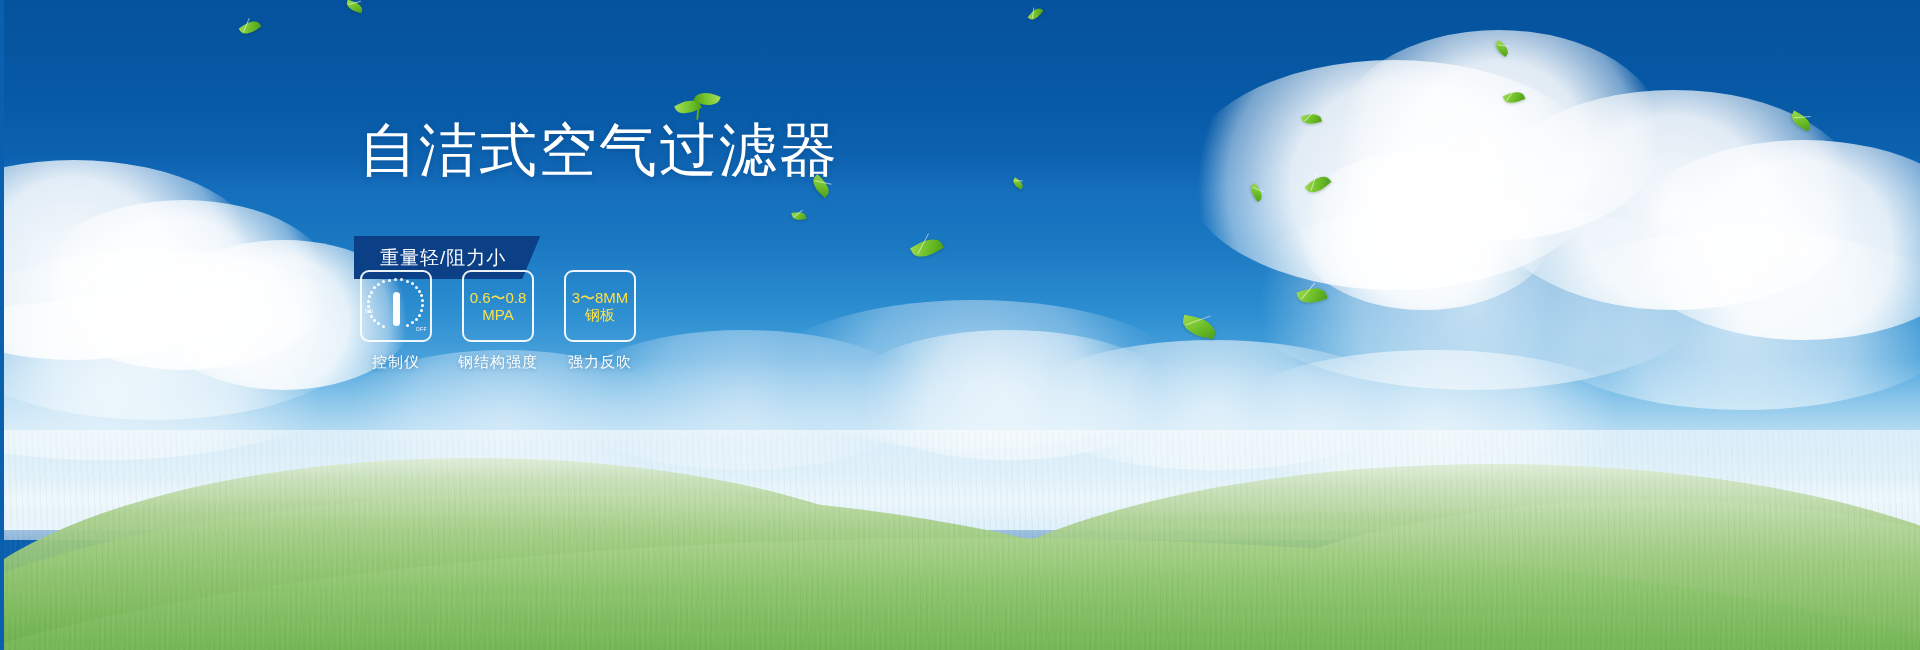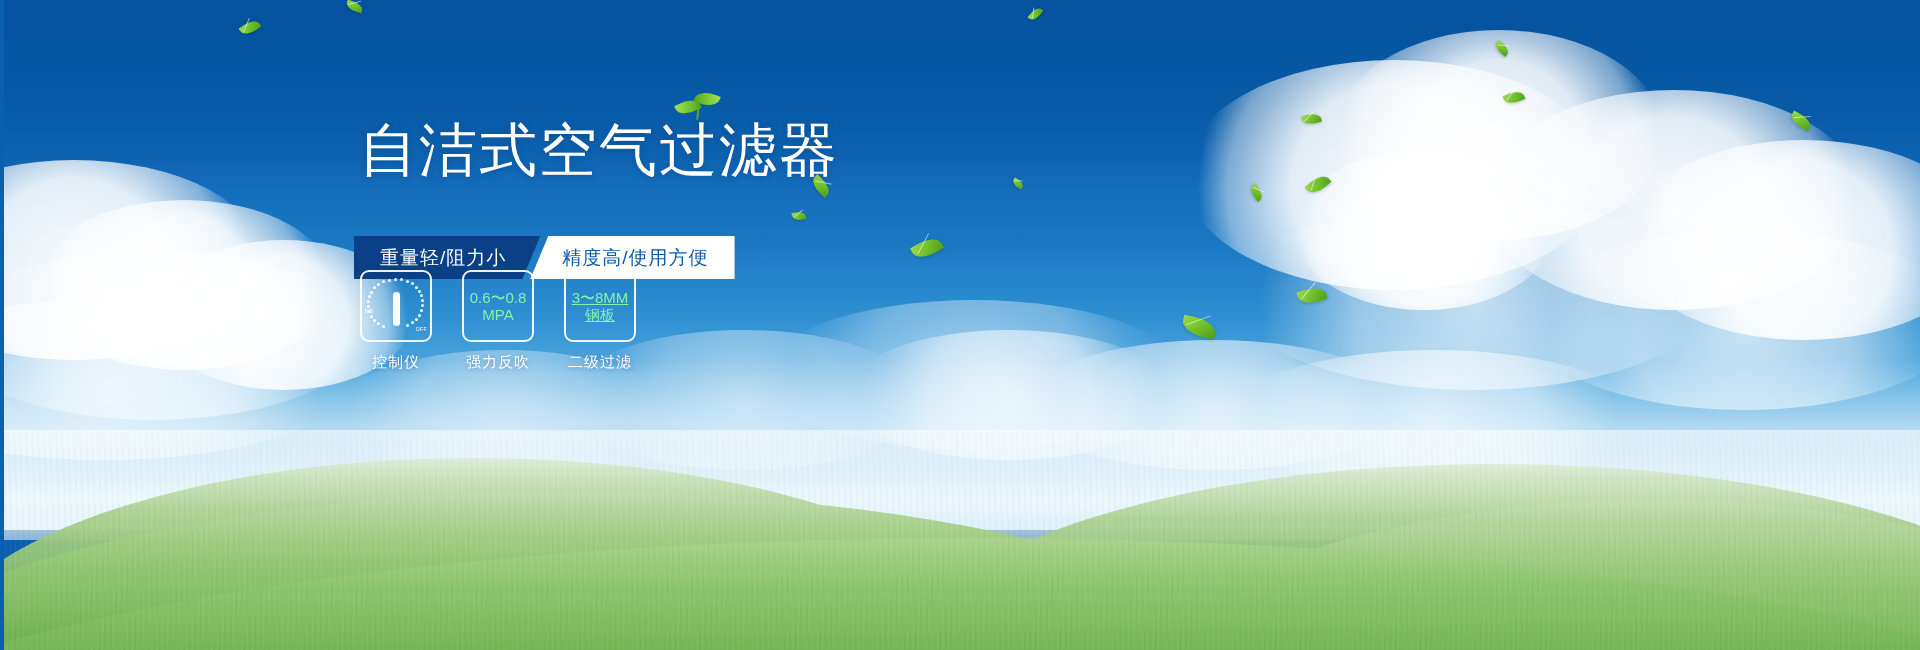--- a/index.html
+++ b/index.html
@@ -152,21 +152,21 @@
   .feature { width:72px; display:flex; flex-direction:column; align-items:center; }
   .feature-box {
     width:72px; height:72px;
     border:2px solid rgba(255,255,255,0.92);
     border-radius:9px;
     display:flex; align-items:center; justify-content:center;
     color:#ffffff;
     position:relative;
   }
   .feature-box-text {
-    font-size:15px; line-height:17px; text-align:center; color:#86efac; letter-spacing:0;
+    font-size:15px; line-height:17px; text-align:center; color:#fde047; letter-spacing:0;
   }
   .feature-label {
     margin-top:11px; font-size:15px; color:#ffffff; white-space:nowrap; letter-spacing:1px;
     text-shadow:0 1px 4px rgba(0,40,90,.3);
   }
 
   
   .gauge { position:relative; width:60px; height:56px; }
   .gauge .dot { position:absolute; width:3px; height:3px; border-radius:50%; background:#fff; }
   .gauge .needle {
@@ -275,21 +275,20 @@
     <div class="title-leaves">
       <div class="stem"></div>
       <div class="tl tl1"></div>
       <div class="tl tl2"></div>
     </div>
 
     <h1 class="title">自洁式空气过滤器</h1>
 
     <div class="tabs">
       <div class="tab tab-primary">重量轻/阻力小</div>
-      <div class="tab tab-secondary">精度高/使用方便</div>
     </div>
 
     <div class="features">
 
       <div class="feature">
         <div class="feature-box">
           <div class="gauge">
             <div class="needle"></div>
             <div class="dot" style="left:28px; top:0px;"></div>
             <div class="dot" style="left:34px; top:0.4px;"></div>
@@ -323,28 +322,28 @@
           </div>
         </div>
         <div class="feature-label">控制仪</div>
       </div>
 
       <div class="feature">
         <div class="feature-box">
           <div class="feature-box-text" style="white-space:pre-line;">0.6〜0.8
 MPA</div>
         </div>
+        <div class="feature-label">钢结构强度</div>
+      </div>
+
+
+      <div class="feature">
+        <div class="feature-box">
+          <div class="feature-box-text" style="white-space:pre-line;">3〜8MM
+钢板</div>
+        </div>
         <div class="feature-label">强力反吹</div>
       </div>
 
 
-      <div class="feature">
-        <div class="feature-box">
-          <div class="feature-box-text" style="white-space:pre-line;text-decoration:underline;">3〜8MM
-钢板</div>
-        </div>
-        <div class="feature-label">二级过滤</div>
-      </div>
-
-
     </div>
   </div>
 </div>
 
 </body></html>

